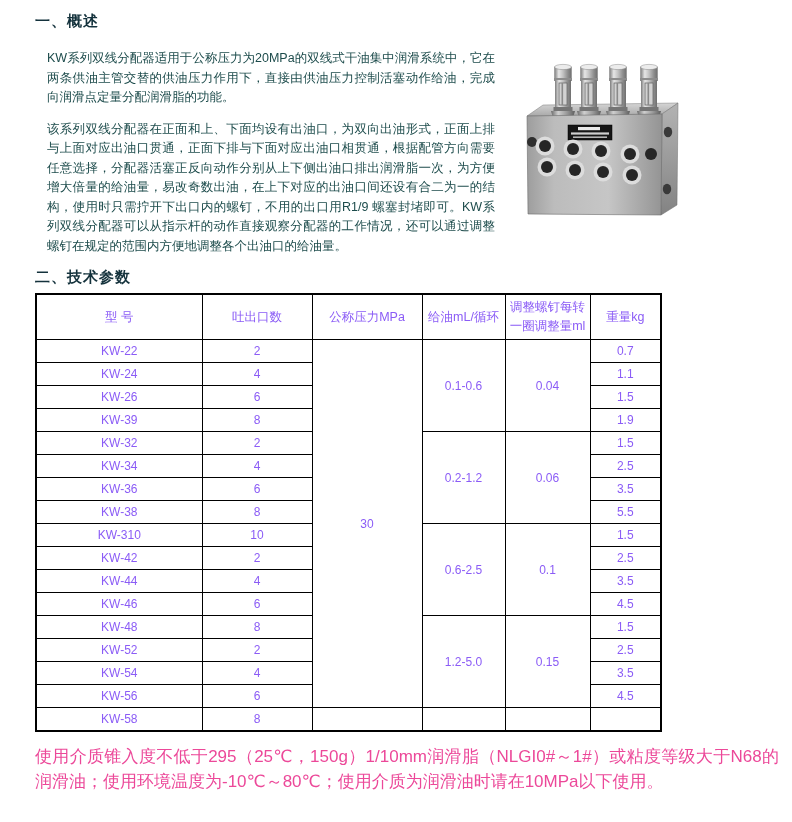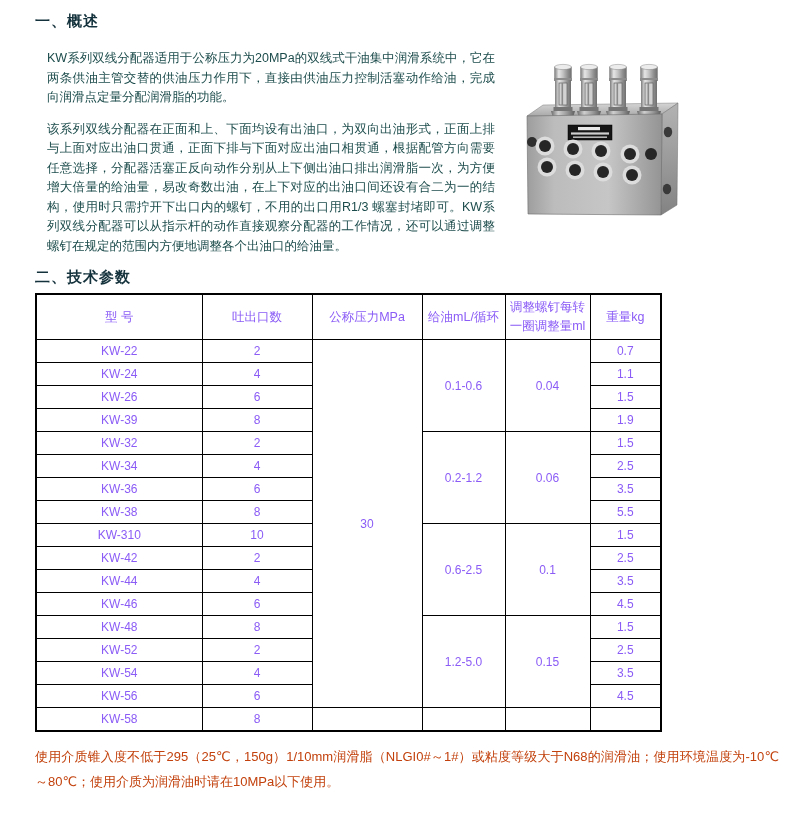--- a/index.html
+++ b/index.html
@@ -25,35 +25,35 @@
     border-collapse:collapse;table-layout:fixed;width:625px;
     border:2px solid #000;color:#8b5cf6;
   }
   .spec-table th,.spec-table td{
     border:1px solid #000;text-align:center;vertical-align:middle;
     padding:0;font-weight:normal;
   }
   .spec-table th{font-size:12.5px;height:44px;line-height:1.5;}
   .spec-table td{font-size:12px;height:22px;}
   .notes{
-    width:744px;font-size:13px;line-height:25px;margin-top:12px;
-    color:#c2410c;text-align:justify;line-break:anywhere;overflow-wrap:anywhere;
+    width:744px;font-size:17px;line-height:25px;margin-top:12px;
+    color:#ec4899;text-align:justify;line-break:anywhere;overflow-wrap:anywhere;
   }
 </style>
 </head>
 <body>
 
 <div class="page">
 
   <div class="sec-heading">一、概述</div>
 
   <div class="overview-row">
     <div class="text-col">
       <p>KW系列双线分配器适用于公称压力为20MPa的双线式干油集中润滑系统中，它在两条供油主管交替的供油压力作用下，直接由供油压力控制活塞动作给油，完成向润滑点定量分配润滑脂的功能。</p>
-      <p>该系列双线分配器在正面和上、下面均设有出油口，为双向出油形式，正面上排与上面对应出油口贯通，正面下排与下面对应出油口相贯通，根据配管方向需要任意选择，分配器活塞正反向动作分别从上下侧出油口排出润滑脂一次，为方便增大倍量的给油量，易改奇数出油，在上下对应的出油口间还设有合二为一的结构，使用时只需拧开下出口内的螺钉，不用的出口用R1/3 螺塞封堵即可。KW系列双线分配器可以从指示杆的动作直接观察分配器的工作情况，还可以通过调整螺钉在规定的范围内方便地调整各个出油口的给油量。</p>
+      <p>该系列双线分配器在正面和上、下面均设有出油口，为双向出油形式，正面上排与上面对应出油口贯通，正面下排与下面对应出油口相贯通，根据配管方向需要任意选择，分配器活塞正反向动作分别从上下侧出油口排出润滑脂一次，为方便增大倍量的给油量，易改奇数出油，在上下对应的出油口间还设有合二为一的结构，使用时只需拧开下出口内的螺钉，不用的出口用R1/9 螺塞封堵即可。KW系列双线分配器可以从指示杆的动作直接观察分配器的工作情况，还可以通过调整螺钉在规定的范围内方便地调整各个出油口的给油量。</p>
     </div>
     <div class="image-col">
       <svg width="277" height="205" viewBox="0 0 277 205">
         <defs>
           <linearGradient id="gMetal" x1="0" y1="0" x2="1" y2="0">
             <stop offset="0" stop-color="#7d7d7d"></stop>
               <stop offset="0.25" stop-color="#e6e6e6"></stop>
             <stop offset="0.5" stop-color="#c2c2c2"></stop>
               <stop offset="0.78" stop-color="#8f8f8f"></stop>
             <stop offset="1" stop-color="#6f6f6f"></stop>

